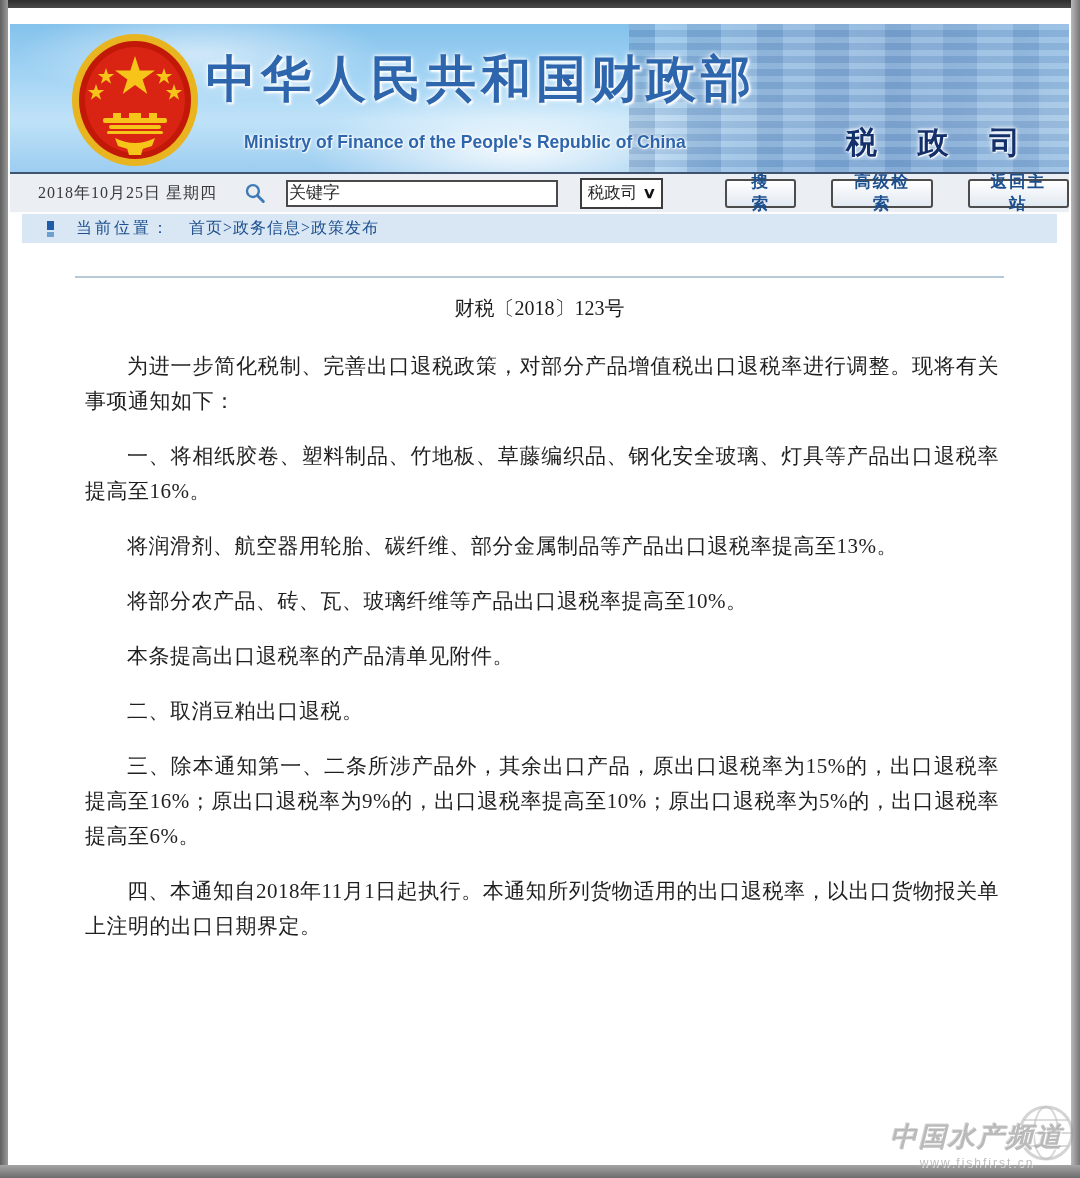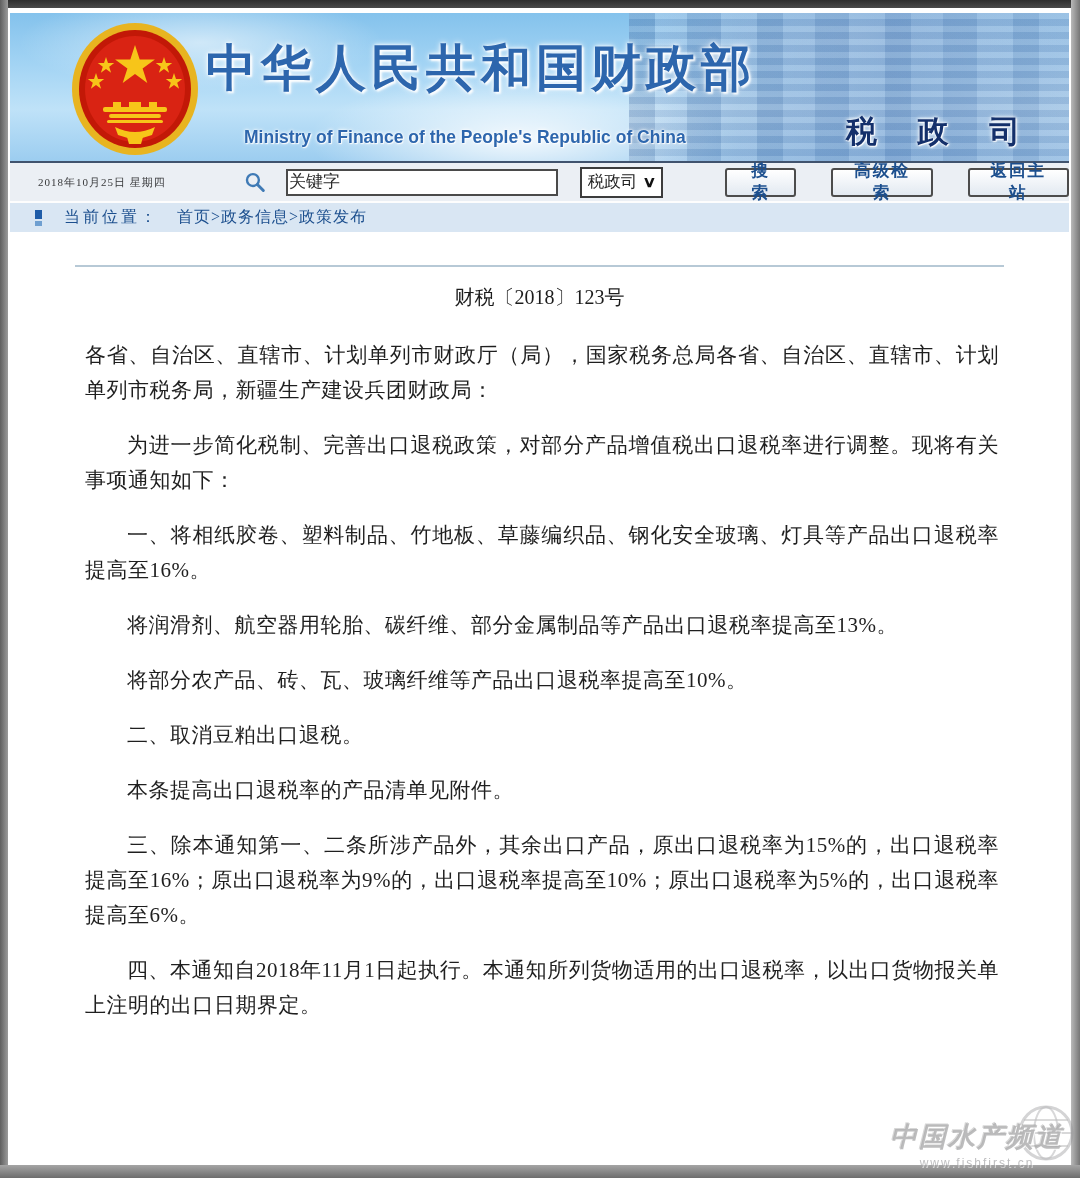--- a/index.html
+++ b/index.html
@@ -9,21 +9,21 @@
   
   .frame-top    { position:absolute; top:0; left:0; right:0; height:8px; background:linear-gradient(180deg,#2e2e2e,#4a4a4a); z-index:5; }
   .frame-left   { position:absolute; top:0; left:0; bottom:0; width:8px; background:linear-gradient(90deg,#5f5f5f,#9b9b9b); z-index:5; }
   .frame-right  { position:absolute; top:0; right:0; bottom:0; width:9px; background:linear-gradient(90deg,#b9b9b9,#767676); z-index:5; }
   .frame-bottom { position:absolute; left:0; right:0; bottom:0; height:13px; background:linear-gradient(180deg,#a5a5a5,#6d6d6d); z-index:5; }
 
   .content { position:absolute; top:8px; left:8px; right:9px; bottom:13px; background:#ffffff; }
 
   
   .header {
-    position:relative; margin:5px 2px 0 2px; height:150px; overflow:hidden;
+    position:relative; margin:16px 2px 0 2px; height:150px; overflow:hidden;
     background:
       radial-gradient(ellipse 300px 90px at 48% 85%, rgba(255,255,255,0.85), rgba(255,255,255,0) 70%),
       radial-gradient(ellipse 260px 70px at 18% 20%, rgba(255,255,255,0.55), rgba(255,255,255,0) 70%),
       radial-gradient(ellipse 320px 80px at 80% 15%, rgba(255,255,255,0.35), rgba(255,255,255,0) 70%),
       linear-gradient(180deg,#84c2ec 0%, #a3d4f4 35%, #bfe2f8 65%, #9ccdf0 100%);
     border-bottom:2px solid #40536e;
   }
   .header-buildings {
     position:absolute; top:0; right:0; width:440px; height:100%;
     background:
@@ -34,37 +34,37 @@
     content:""; position:absolute; inset:0;
     background:repeating-linear-gradient(180deg, rgba(255,255,255,0.10) 0 6px, rgba(60,95,150,0.12) 6px 13px);
   }
   .emblem { position:absolute; left:57px; top:6px; width:136px; height:140px; }
   .title-cn {
     position:absolute; left:196px; top:22px; color:#2d66ad; font-weight:900;
     font-size:50px; letter-spacing:5px; white-space:nowrap;
     text-shadow:0 0 3px #fff, 0 0 6px #fff, 2px 2px 2px rgba(255,255,255,0.9);
   }
   .title-en {
-    position:absolute; left:234px; top:114px; color:#2d66ad; font-weight:bold;
+    position:absolute; left:234px; top:108px; color:#2d66ad; font-weight:bold;
     font-size:17.5px; white-space:nowrap;
     text-shadow:0 0 2px #fff, 0 0 4px #fff, 1px 1px 1px rgba(255,255,255,0.9);
     text-align:center;
   }
   .dept {
     position:absolute; left:836px; top:98px; color:#14306b; font-weight:900;
     font-size:31px; letter-spacing:16px; white-space:nowrap;
     text-shadow:0 0 3px #fff, 0 0 5px #fff, 1px 1px 1px #fff;
   }
 
   
   .searchbar {
     position:relative; height:40px; margin:0 2px; background:#ebeff4;
     border-bottom:2px solid #fdfdfd; display:flex; align-items:center;
   }
-  .date { margin-left:28px; font-size:11px; color:#37383a; letter-spacing:1px; width:200px; font-family:"Liberation Serif", serif; }
+  .date { margin-left:28px; font-size:16px; color:#37383a; letter-spacing:1px; width:200px; font-family:"Liberation Serif", serif; }
   .magnifier { margin-left:8px; width:22px; height:22px; }
   .keyword-input {
     margin-left:20px; width:274px; height:27px; border:2px solid #4a4a4a; background:#fff;
     font-size:17px; padding:0 1px; color:#222; font-family:"Liberation Serif", serif; outline:none;
   }
   .keyword-input::placeholder { color:#2b2b2b; opacity:1; }
   .dept-select {
     margin-left:22px; width:84px; height:31px; border:2px solid #3c3c3c; background:#fff;
     display:flex; align-items:center; justify-content:space-between; padding:0 6px; cursor:pointer;
   }
@@ -75,21 +75,21 @@
     background:linear-gradient(180deg,#ffffff,#e2e9f1); color:#1c4f8e; font-weight:bold;
     font-size:16.5px; padding:0 12px; letter-spacing:2px; font-family:"Liberation Sans", sans-serif;
     display:flex; align-items:center;
   }
   .btn-search   { margin-left:62px; }
   .btn-advanced { margin-left:35px; }
   .btn-home     { margin-left:35px; }
 
   
   .breadcrumb {
-    position:relative; height:29px; margin:0 2px; background:#d9e6f3;
+    position:relative; height:29px; margin:0 14px; background:#d9e6f3;
     display:flex; align-items:center; font-size:16px; color:#1c4f8e;
   }
   .crumb-icon { margin-left:25px; width:7px; height:16px; display:flex; flex-direction:column; justify-content:space-between; }
   .crumb-icon .sq1 { width:7px; height:9px; background:#1f5ca8; }
   .crumb-icon .sq2 { width:7px; height:5px; background:#6f9fd0; }
   .crumb-label { margin-left:22px; letter-spacing:3px; font-family:"Liberation Serif", serif; }
   .crumb-path  { margin-left:18px; letter-spacing:1px; cursor:pointer; font-family:"Liberation Serif", serif; }
 
   
   .doc { position:relative; background:#fff; font-family:"Liberation Serif","DejaVu Serif", serif; }
@@ -182,27 +182,26 @@
       </div>
       <span class="crumb-label">当前位置：</span>
       <span class="crumb-path">首页&gt;政务信息&gt;政策发布</span>
     </div>
 
     <div class="doc">
       <div class="doc-divider"></div>
       <div class="doc-number">财税〔2018〕123号</div>
 
       <div class="doc-body">
-        <p class="para">各省、自治区、直辖市、计划单列市财政厅（局），国家税务总局各省、自治区、直辖市、计划单列市税务局，新疆生产建设兵团财政局：</p>
         <p class="para indent">为进一步简化税制、完善出口退税政策，对部分产品增值税出口退税率进行调整。现将有关事项通知如下：</p>
         <p class="para indent">一、将相纸胶卷、塑料制品、竹地板、草藤编织品、钢化安全玻璃、灯具等产品出口退税率提高至16%。</p>
         <p class="para indent">将润滑剂、航空器用轮胎、碳纤维、部分金属制品等产品出口退税率提高至13%。</p>
         <p class="para indent">将部分农产品、砖、瓦、玻璃纤维等产品出口退税率提高至10%。</p>
+        <p class="para indent">本条提高出口退税率的产品清单见附件。</p>
         <p class="para indent">二、取消豆粕出口退税。</p>
-        <p class="para indent">本条提高出口退税率的产品清单见附件。</p>
         <p class="para indent">三、除本通知第一、二条所涉产品外，其余出口产品，原出口退税率为15%的，出口退税率提高至16%；原出口退税率为9%的，出口退税率提高至10%；原出口退税率为5%的，出口退税率提高至6%。</p>
         <p class="para indent">四、本通知自2018年11月1日起执行。本通知所列货物适用的出口退税率，以出口货物报关单上注明的出口日期界定。</p>
       </div>
     </div>
   </div>
 
   <div class="watermark">
     <svg class="wm-globe" viewBox="0 0 60 60">
       <circle cx="30" cy="30" r="26" fill="none" stroke="rgba(145,145,148,0.65)" stroke-width="3"></circle>
       <ellipse cx="30" cy="30" rx="12" ry="26" fill="none" stroke="rgba(145,145,148,0.6)" stroke-width="2"></ellipse>

